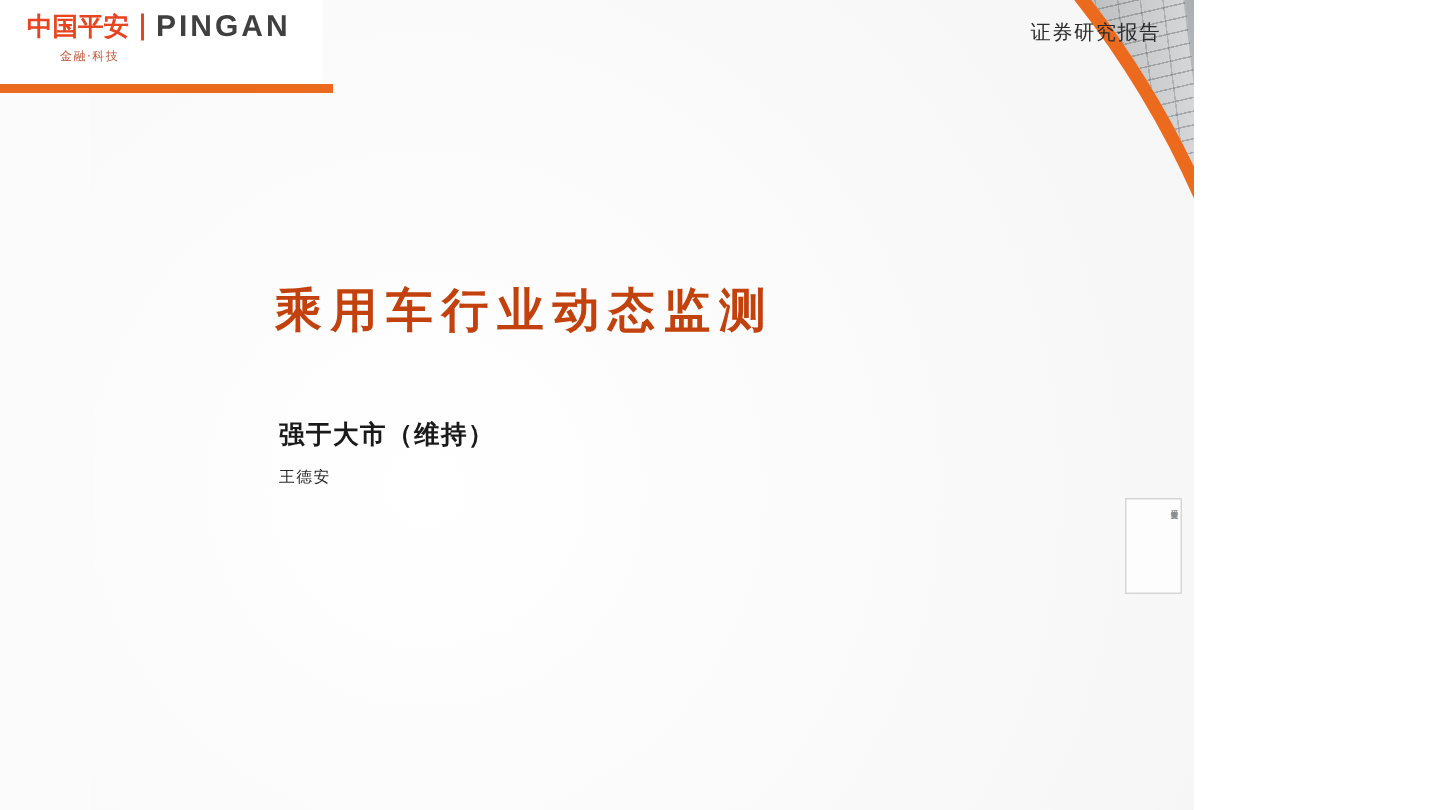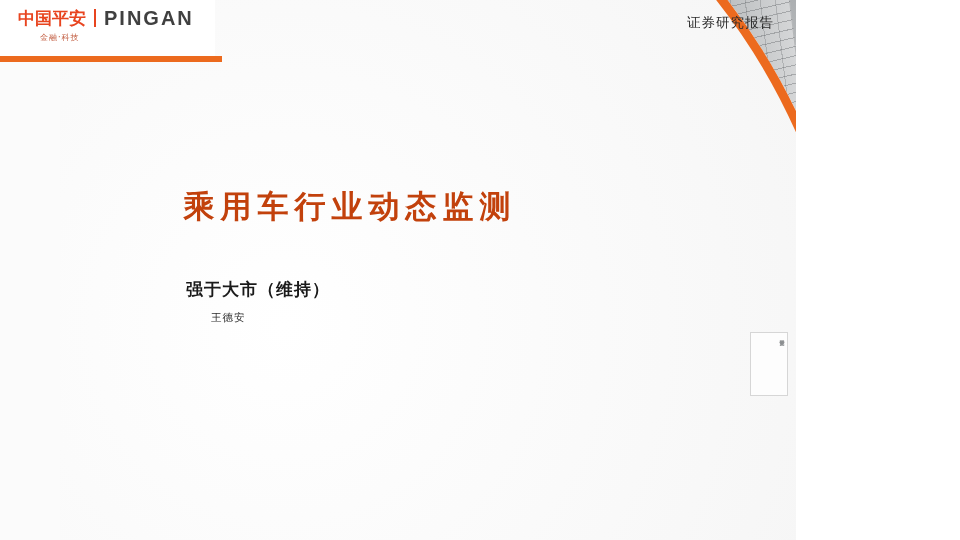--- a/index.html
+++ b/index.html
@@ -227,21 +227,20 @@
   }
 
   
   .analysts {
     position: absolute;
     left: 186px;
     top: 310px;
     width: 430px;
     font-size: 9.5px;
     color: #3a3a3a;
-    margin-left: 25px;
   }
   .analyst-row {
     display: flex;
     margin-bottom: 6px;
   }
   .analyst-name {
     width: 92px;
     flex: 0 0 92px;
     font-family: "DejaVu Serif", serif;
     font-size: 10.5px;

